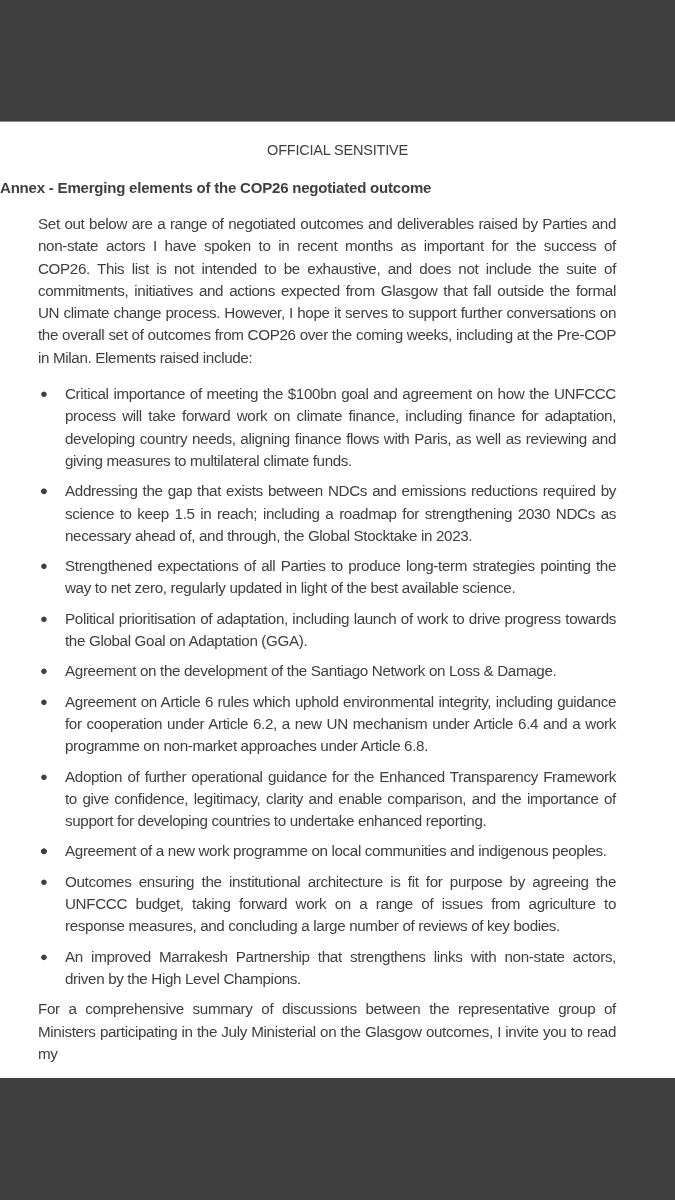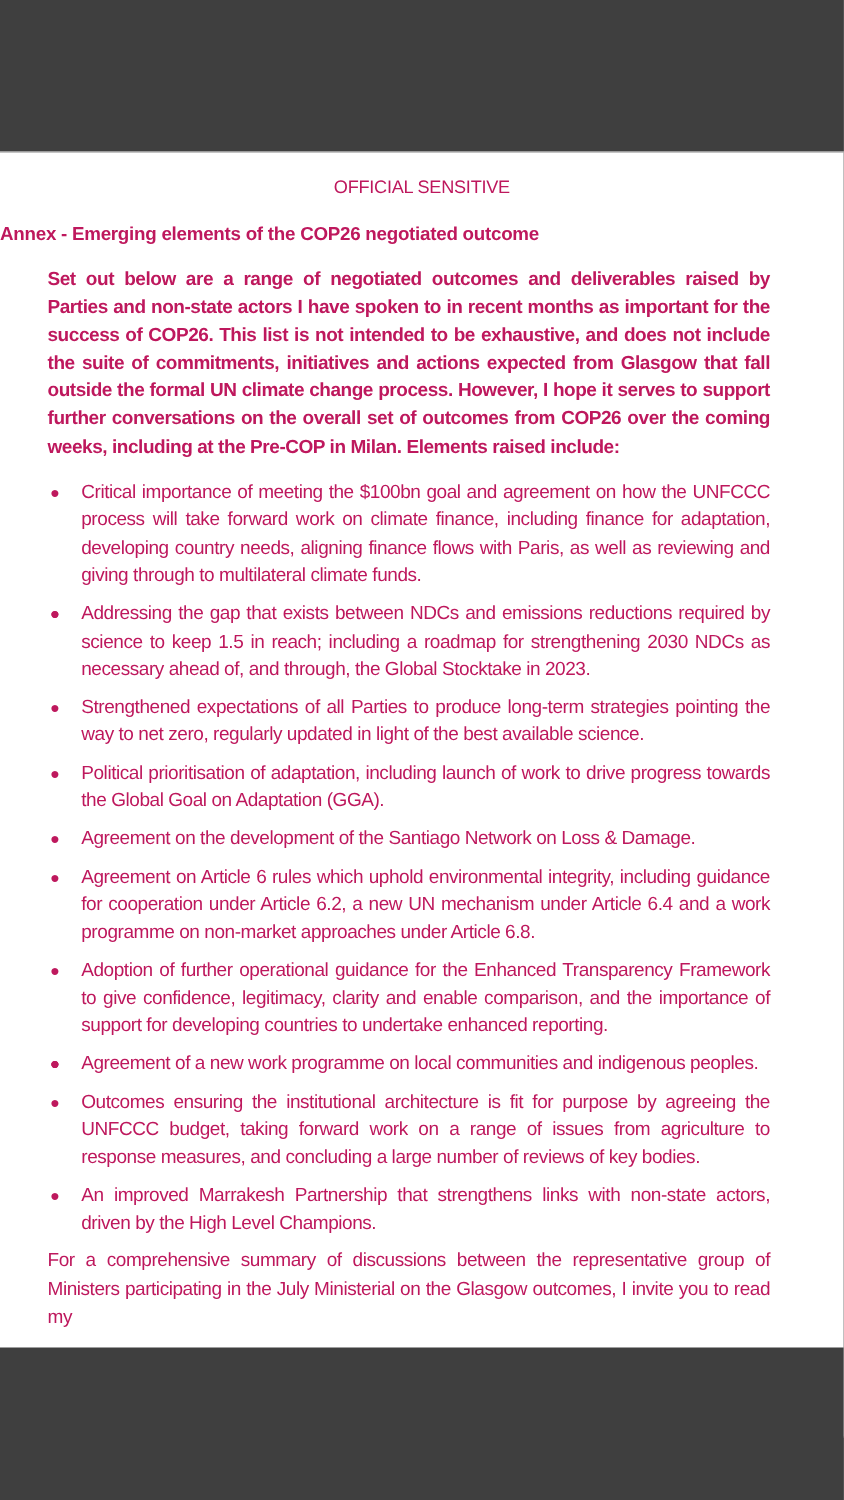--- a/index.html
+++ b/index.html
@@ -21,21 +21,21 @@
       background: #3f3f3f;
     }
     .page {
       position: absolute;
       left: 0; top: 121px;
       width: 675px; height: 1029px;
       background: #ffffff;
       border-top: 1px solid #8a8a8a;
       border-bottom: 1px solid #8a8a8a;
       box-sizing: border-box;
-      color: #be185d;
+      color: #404040;
     }
     .bottom-band {
       position: absolute;
       left: 0; top: 1078px;
       width: 675px; height: 122px;
       background: #3f3f3f;
     }
     .classification {
       position: absolute;
       top: 20px; left: 0; width: 675px;
@@ -56,21 +56,20 @@
       top: 91px;
       left: 38px;
       width: 578px;
       font-size: 15.2px;
       line-height: 22.3px;
       letter-spacing: -0.35px;
       text-align: justify;
     }
     .intro {
       margin: 0 0 14px 0;
-      font-weight: bold;
     }
     ul.elements {
       list-style: none;
       margin: 0;
       padding: 0;
     }
     ul.elements li {
       position: relative;
       padding-left: 27px;
       margin: 0 0 8px 0;
@@ -91,21 +90,21 @@
 <div class="top-band"></div>
 
 <div class="page">
   <div class="classification">OFFICIAL SENSITIVE</div>
   <div class="title">Annex - Emerging elements of the COP26 negotiated outcome</div>
 
   <div class="content">
     <p class="intro">Set out below are a range of negotiated outcomes and deliverables raised by Parties and non-state actors I have spoken to in recent months as important for the success of COP26. This list is not intended to be exhaustive, and does not include the suite of commitments, initiatives and actions expected from Glasgow that fall outside the formal UN climate change process. However, I hope it serves to support further conversations on the overall set of outcomes from COP26 over the coming weeks, including at the Pre-COP in Milan. Elements raised include:</p>
 
     <ul class="elements">
-      <li><span class="bullet">●</span><span>Critical importance of meeting the $100bn goal and agreement on how the UNFCCC process will take forward work on climate finance, including finance for adaptation, developing country needs, aligning finance flows with Paris, as well as reviewing and giving through to multilateral climate funds.</span></li>
+      <li><span class="bullet">●</span><span>Critical importance of meeting the $100bn goal and agreement on how the UNFCCC process will take forward work on climate finance, including finance for adaptation, developing country needs, aligning finance flows with Paris, as well as reviewing and giving measures to multilateral climate funds.</span></li>
       <li><span class="bullet">●</span></li>
       <li><span class="bullet">●</span><span>Addressing the gap that exists between NDCs and emissions reductions required by science to keep 1.5 in reach; including a roadmap for strengthening 2030 NDCs as necessary ahead of, and through, the Global Stocktake in 2023.</span></li>
       <li><span class="bullet">●</span><span>Strengthened expectations of all Parties to produce long-term strategies pointing the way to net zero, regularly updated in light of the best available science.</span></li>
       <li><span class="bullet">●</span><span>Political prioritisation of adaptation, including launch of work to drive progress towards the Global Goal on Adaptation (GGA).</span></li>
       <li><span class="bullet">●</span><span>Agreement on the development of the Santiago Network on Loss &amp; Damage.</span></li>
       <li><span class="bullet">●</span><span>Agreement on Article 6 rules which uphold environmental integrity, including guidance for cooperation under Article 6.2, a new UN mechanism under Article 6.4 and a work programme on non-market approaches under Article 6.8.</span></li>
       <li><span class="bullet">●</span><span>Adoption of further operational guidance for the Enhanced Transparency Framework to give confidence, legitimacy, clarity and enable comparison, and the importance of  support for developing countries to undertake enhanced reporting.</span></li>
       <li><span class="bullet">●</span></li>
       <li><span class="bullet">●</span></li>
       <li><span class="bullet">●</span><span>Agreement of a new work programme on local communities and indigenous peoples.</span></li>

